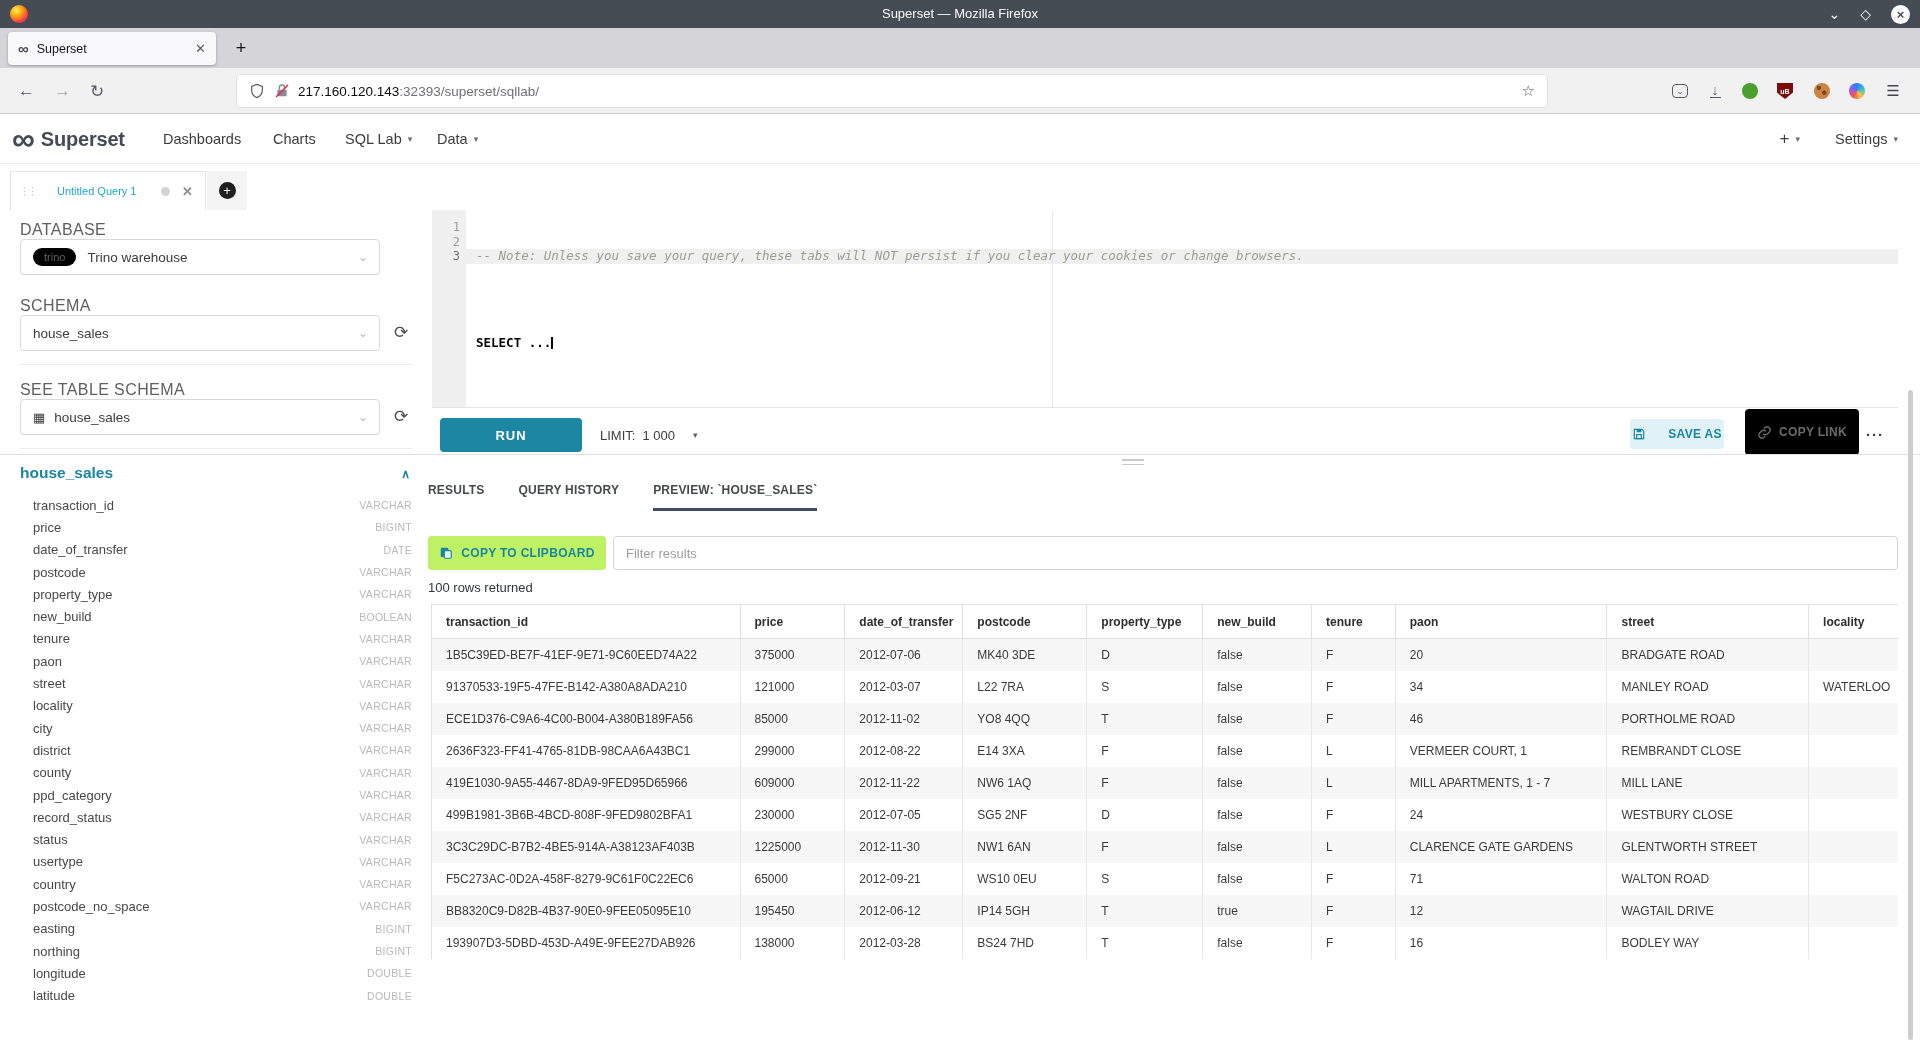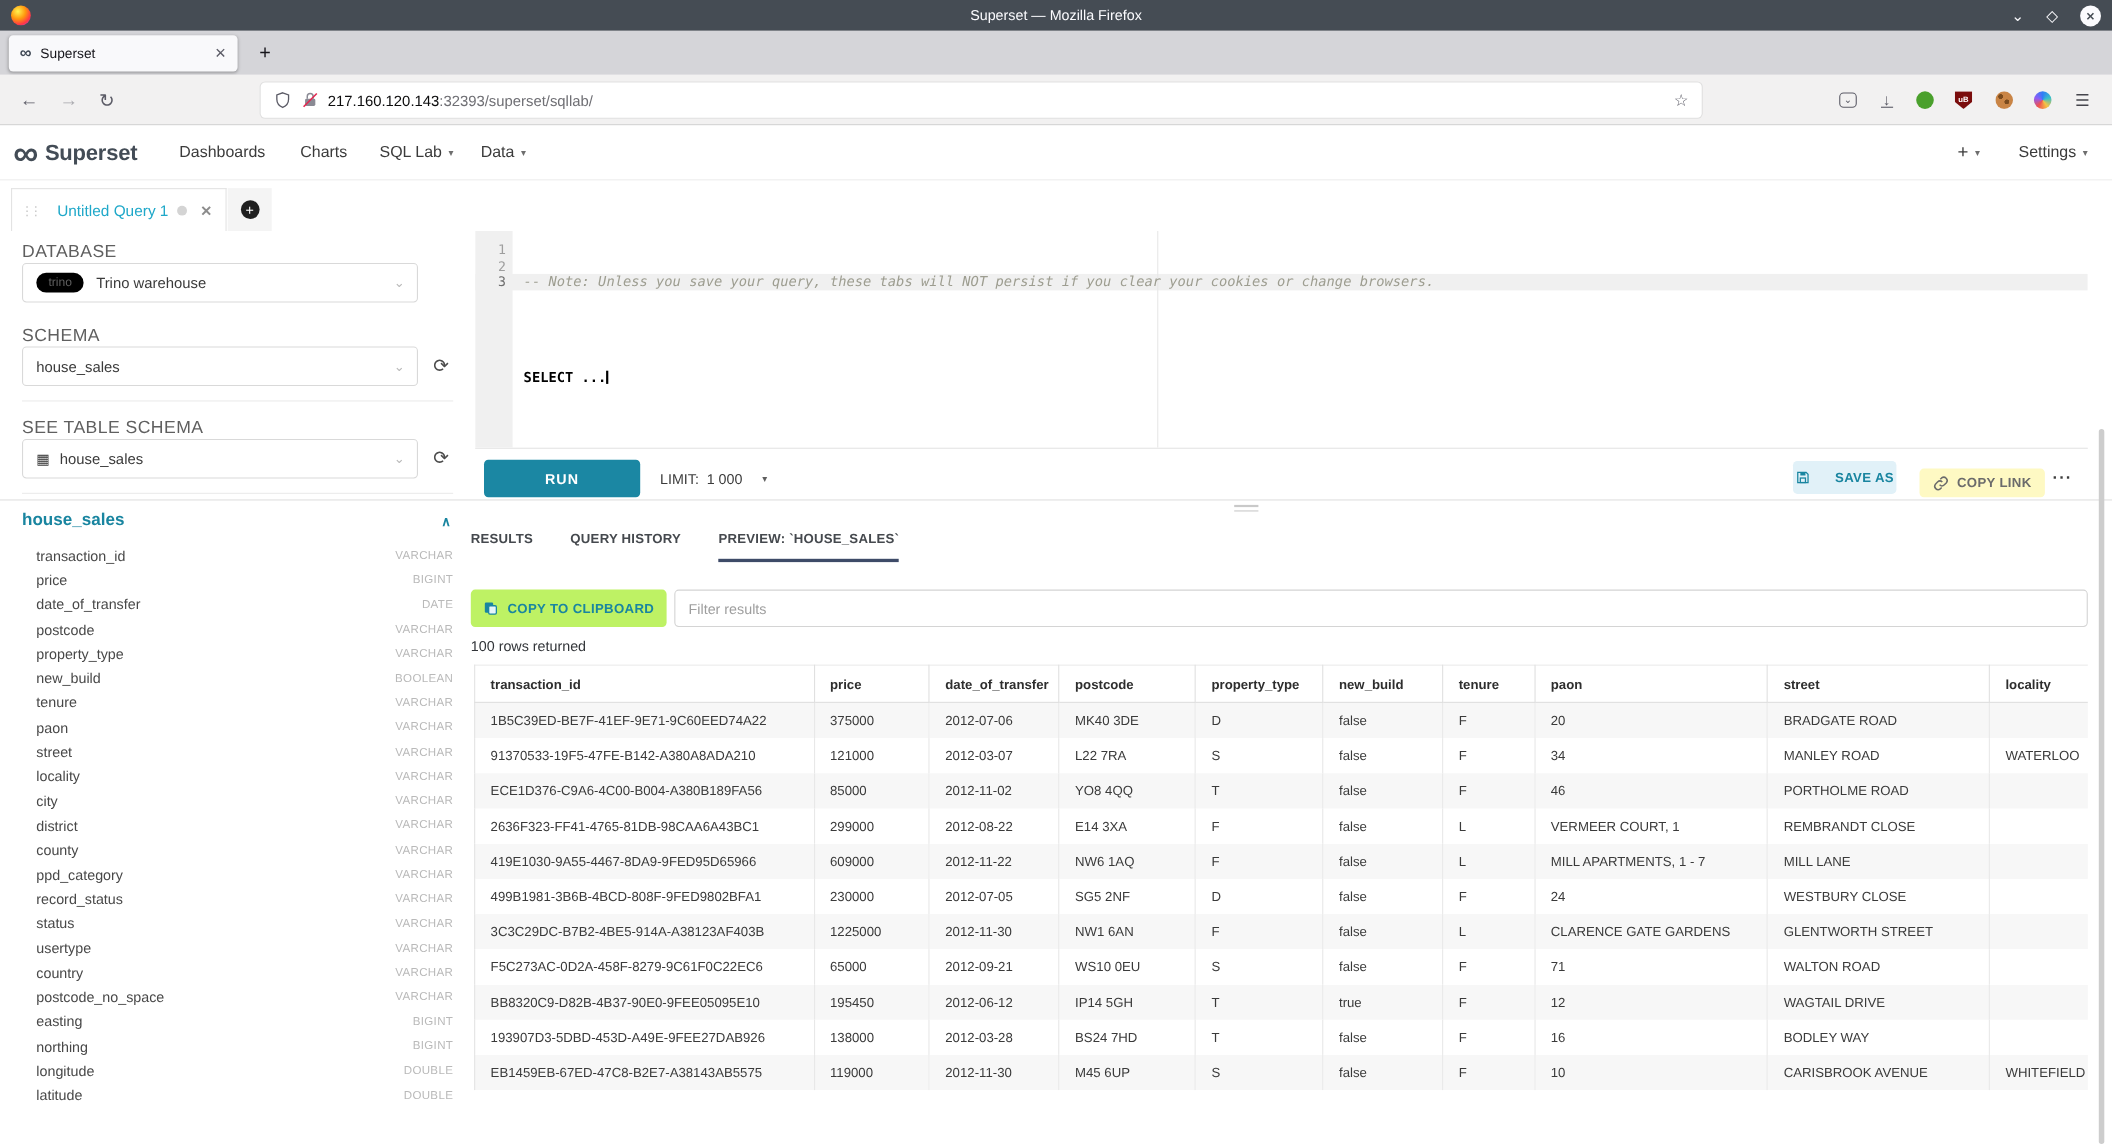--- a/index.html
+++ b/index.html
@@ -63,21 +63,21 @@
   .caret { font-size:9px; color:#6e6e6e; margin-left:6px; }
   .nav-plus { position:absolute; right:120px; top:0; height:50px; display:flex; align-items:center;
               font-size:17px; color:#3b3b3b; }
   .nav-settings { position:absolute; right:22px; top:0; height:50px; display:flex; align-items:center;
                   font-size:14.5px; color:#3b3b3b; }
 
   
   .querytab { position:absolute; left:10px; top:171px; width:196px; height:39px; background:#fff;
               border:1px solid #e3e3e3; border-bottom:none; display:flex; align-items:center; }
   .qt-grip { color:#c3c3c3; font-size:11px; letter-spacing:-3px; margin-left:8px; }
-  .qt-title { color:#1fa8c9; font-size:14px; margin-left:9px; flex:1; white-space:nowrap;text-align:center; }
+  .qt-title { color:#1fa8c9; font-size:11px; margin-left:22px; flex:1; white-space:nowrap; }
   .qt-dot { width:9px; height:9px; border-radius:50%; background:#d4d4d4; margin-right:12px; }
   .qt-close { color:#8c8c8c; font-size:13px; font-weight:bold; margin-right:12px; }
   .addtab { position:absolute; left:207px; top:171px; width:40px; height:39px; background:#f4f4f4;
             display:flex; align-items:center; justify-content:center; }
   .addtab-circle { width:17px; height:17px; border-radius:50%; background:#1f1f1f; color:#fff;
                    font-size:13px; display:flex; align-items:center; justify-content:center; line-height:1; }
 
   
   .sb-label { position:absolute; left:20px; font-size:16px; color:#5f5f5f; letter-spacing:.4px; }
   .sb-select { position:absolute; left:20px; width:360px; height:36px; border:1px solid #d9d9d9;
@@ -114,21 +114,21 @@
   .run-btn { position:absolute; left:440px; top:418px; width:142px; height:34px; background:#1b87a3;
              border-radius:4px; color:#fff; font-size:13px; font-weight:700; letter-spacing:1px;
              display:flex; align-items:center; justify-content:center; }
   .limit-group { position:absolute; left:600px; top:418px; height:34px; display:flex; align-items:center; }
   .limit-label { font-size:13px; color:#3c3c3c; }
   .limit-value { font-size:13px; color:#3c3c3c; margin-left:7px; }
   .limit-caret { font-size:9px; color:#5f5f5f; margin-left:18px; }
   .saveas-btn { position:absolute; left:1630px; top:419px; width:94px; height:30px; background:#e1f1f8;
                 border-radius:4px; display:flex; align-items:center; justify-content:center; gap:22px;
                 color:#1985a0; font-size:12px; font-weight:700; letter-spacing:.3px; }
-  .copylink-btn { position:absolute; left:1745px; top:426px; width:114px; height:26px; background:#fef9c3;
+  .copylink-btn { position:absolute; left:1745px; top:409px; width:114px; height:46px; background:#000000;
                   border-radius:4px; display:flex; align-items:center; justify-content:center; gap:7px;
                   color:#6b6b6b; font-size:12px; font-weight:700; letter-spacing:.3px; }
   .more-btn { position:absolute; left:1866px; top:419px; height:30px; display:flex; align-items:center;
               color:#3c3c3c; font-size:15px; font-weight:bold; letter-spacing:1px; }
 
   
   .south-top { position:absolute; left:0; top:454px; width:1920px; height:1px; background:#e0e0e0; }
   .grip { position:absolute; left:1122px; top:459px; width:22px; }
   .grip div { height:1.6px; background:#c9c9c9; margin-bottom:3px; }
   .south-tabs { position:absolute; left:428px; top:483px; display:flex; gap:34px; }
@@ -576,30 +576,18 @@
             <td>138000</td>
             <td>2012-03-28</td>
             <td>BS24 7HD</td>
             <td>T</td>
             <td>false</td>
             <td>F</td>
             <td>16</td>
             <td>BODLEY WAY</td>
             <td></td>
           </tr>
-          <tr>
-            <td>EB1459EB-67ED-47C8-B2E7-A38143AB5575</td>
-            <td>119000</td>
-            <td>2012-11-30</td>
-            <td>M45 6UP</td>
-            <td>S</td>
-            <td>false</td>
-            <td>F</td>
-            <td>10</td>
-            <td>CARISBROOK AVENUE</td>
-            <td>WHITEFIELD</td>
-          </tr>
         </tbody>
     </table>
   </div>
 
   <div class="scroll-thumb"></div>
 </div>
 
 </body></html>

